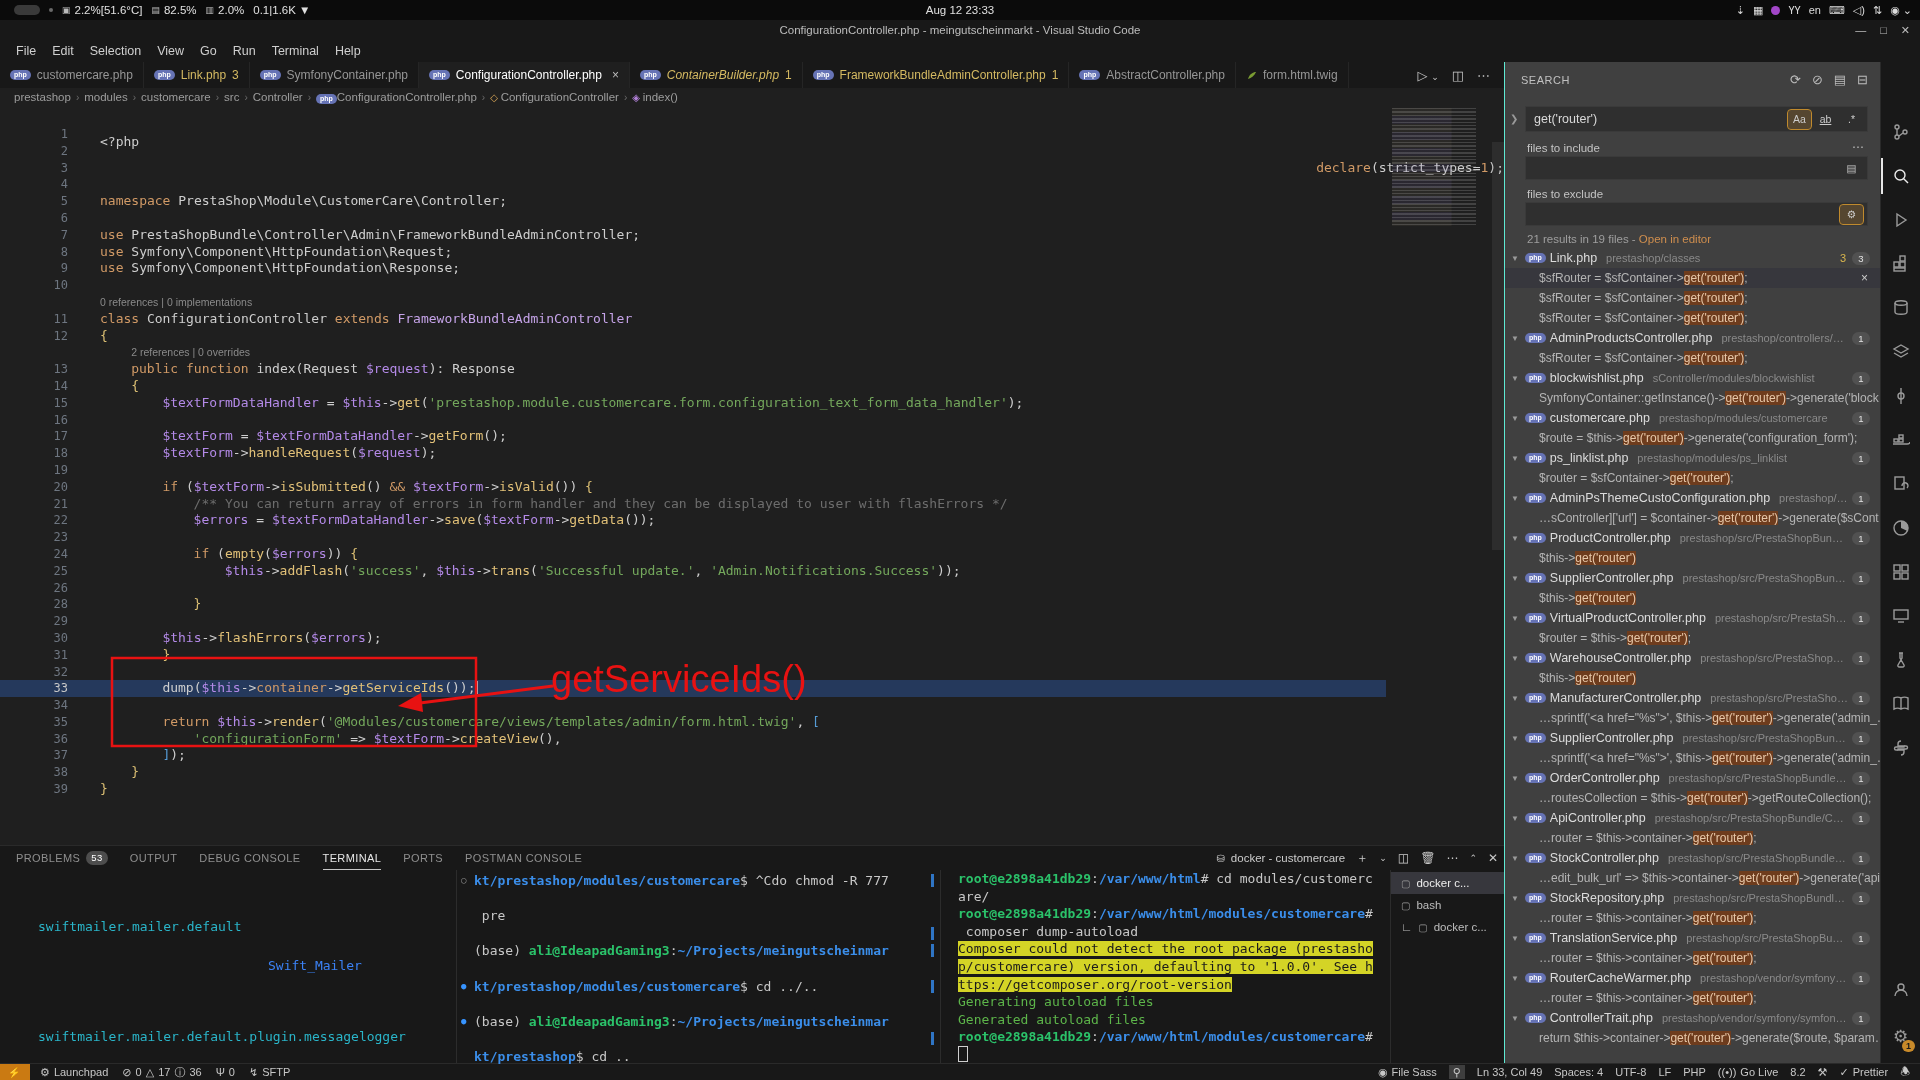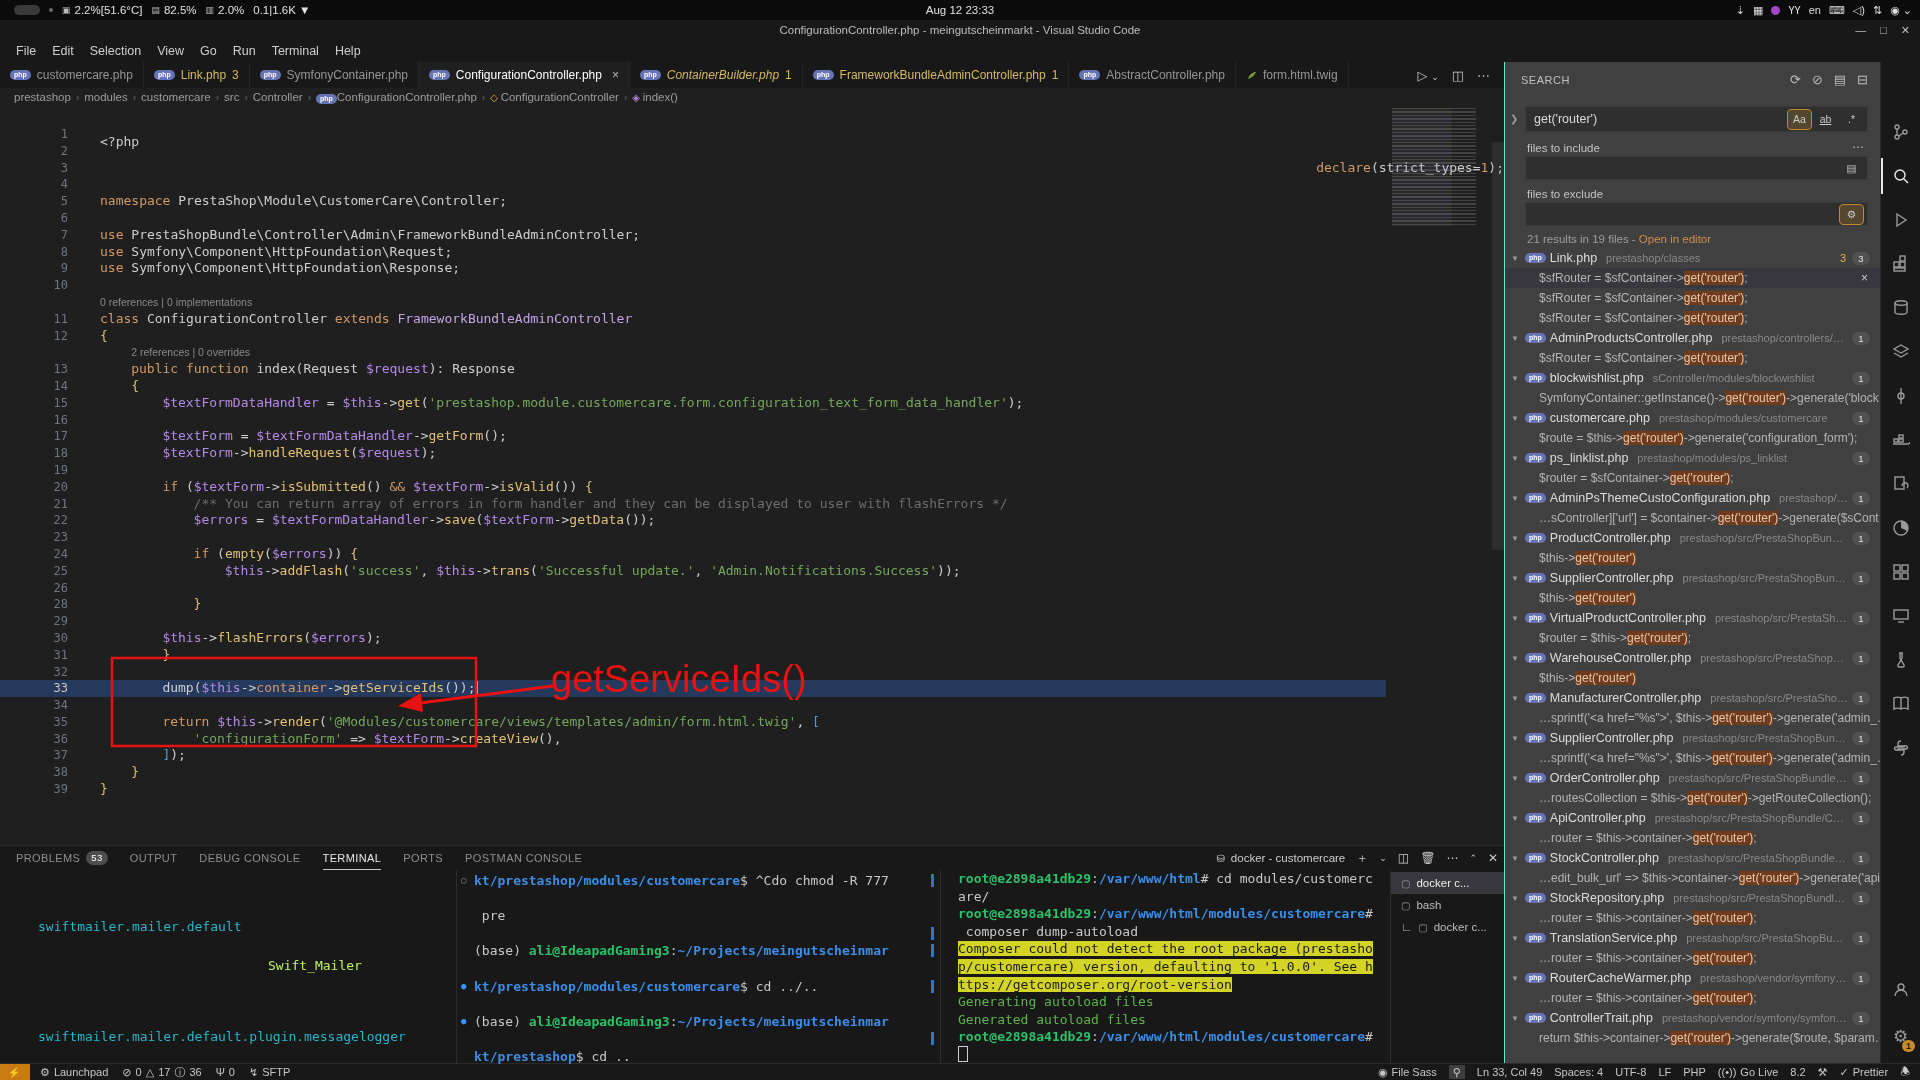--- a/index.html
+++ b/index.html
@@ -82,21 +82,21 @@
   #tp-mid{left:456px;width:478px;border-left:1px solid #2c2c2c;}
   #tp-right{left:940px;width:446px;border-left:1px solid #2c2c2c;}
   #tp-tabs{left:1390px;right:0;border-left:1px solid #2c2c2c;
            font-family:"Liberation Sans",sans-serif;font-size:11.5px;padding-top:2px;}
   .tline{position:relative;height:17.6px;line-height:17.6px;white-space:pre;padding-left:17px;color:#c8c8c8;}
   .tline .deco{position:absolute;left:4px;top:0;font-size:9px;}
   .deco-o{color:#8a8a8a;} .deco-b{color:#3794ff;}
   .tpath{color:#3b8eea;font-weight:bold;} .tuser{color:#2bc26a;font-weight:bold;}
   .ylw{background:#d4d426;color:#1b1b1b;} .grn{color:#5db54a;}
   .tcur{display:inline-block;width:8px;height:14px;border:1px solid #cfcfcf;vertical-align:-2px;}
-  .lcyan{position:absolute;color:#2ab5c9;} .lwhite{position:absolute;color:#bef264;}
+  .lcyan{position:absolute;color:#2ab5c9;} .lwhite{position:absolute;color:#3b82f6;}
   .smark{position:absolute;right:1px;width:3px;height:13px;background:rgba(55,148,255,.75);}
   .ttab{height:22px;display:flex;align-items:center;gap:6px;padding-left:10px;color:#bdbdbd;white-space:nowrap;}
   .ttab.sel{background:#37373d;color:#ededed;}
   .ttab .tic{font-size:10px;color:#9a9a9a;}
   
   .sidebar{width:376px;background:#404040;border-left:1px solid #5eead4;position:relative;
            font-size:12px;color:#bcbcbc;flex:none;box-sizing:border-box;}
   .sbh{position:absolute;top:12px;left:16px;font-size:11px;color:#c0c0c0;letter-spacing:.5px;}
   .sbh-icons{position:absolute;top:10px;right:12px;display:flex;gap:11px;color:#bdbdbd;font-size:13px;}
   .schev{position:absolute;top:51px;left:5px;color:#9a9a9a;font-size:10px;}

